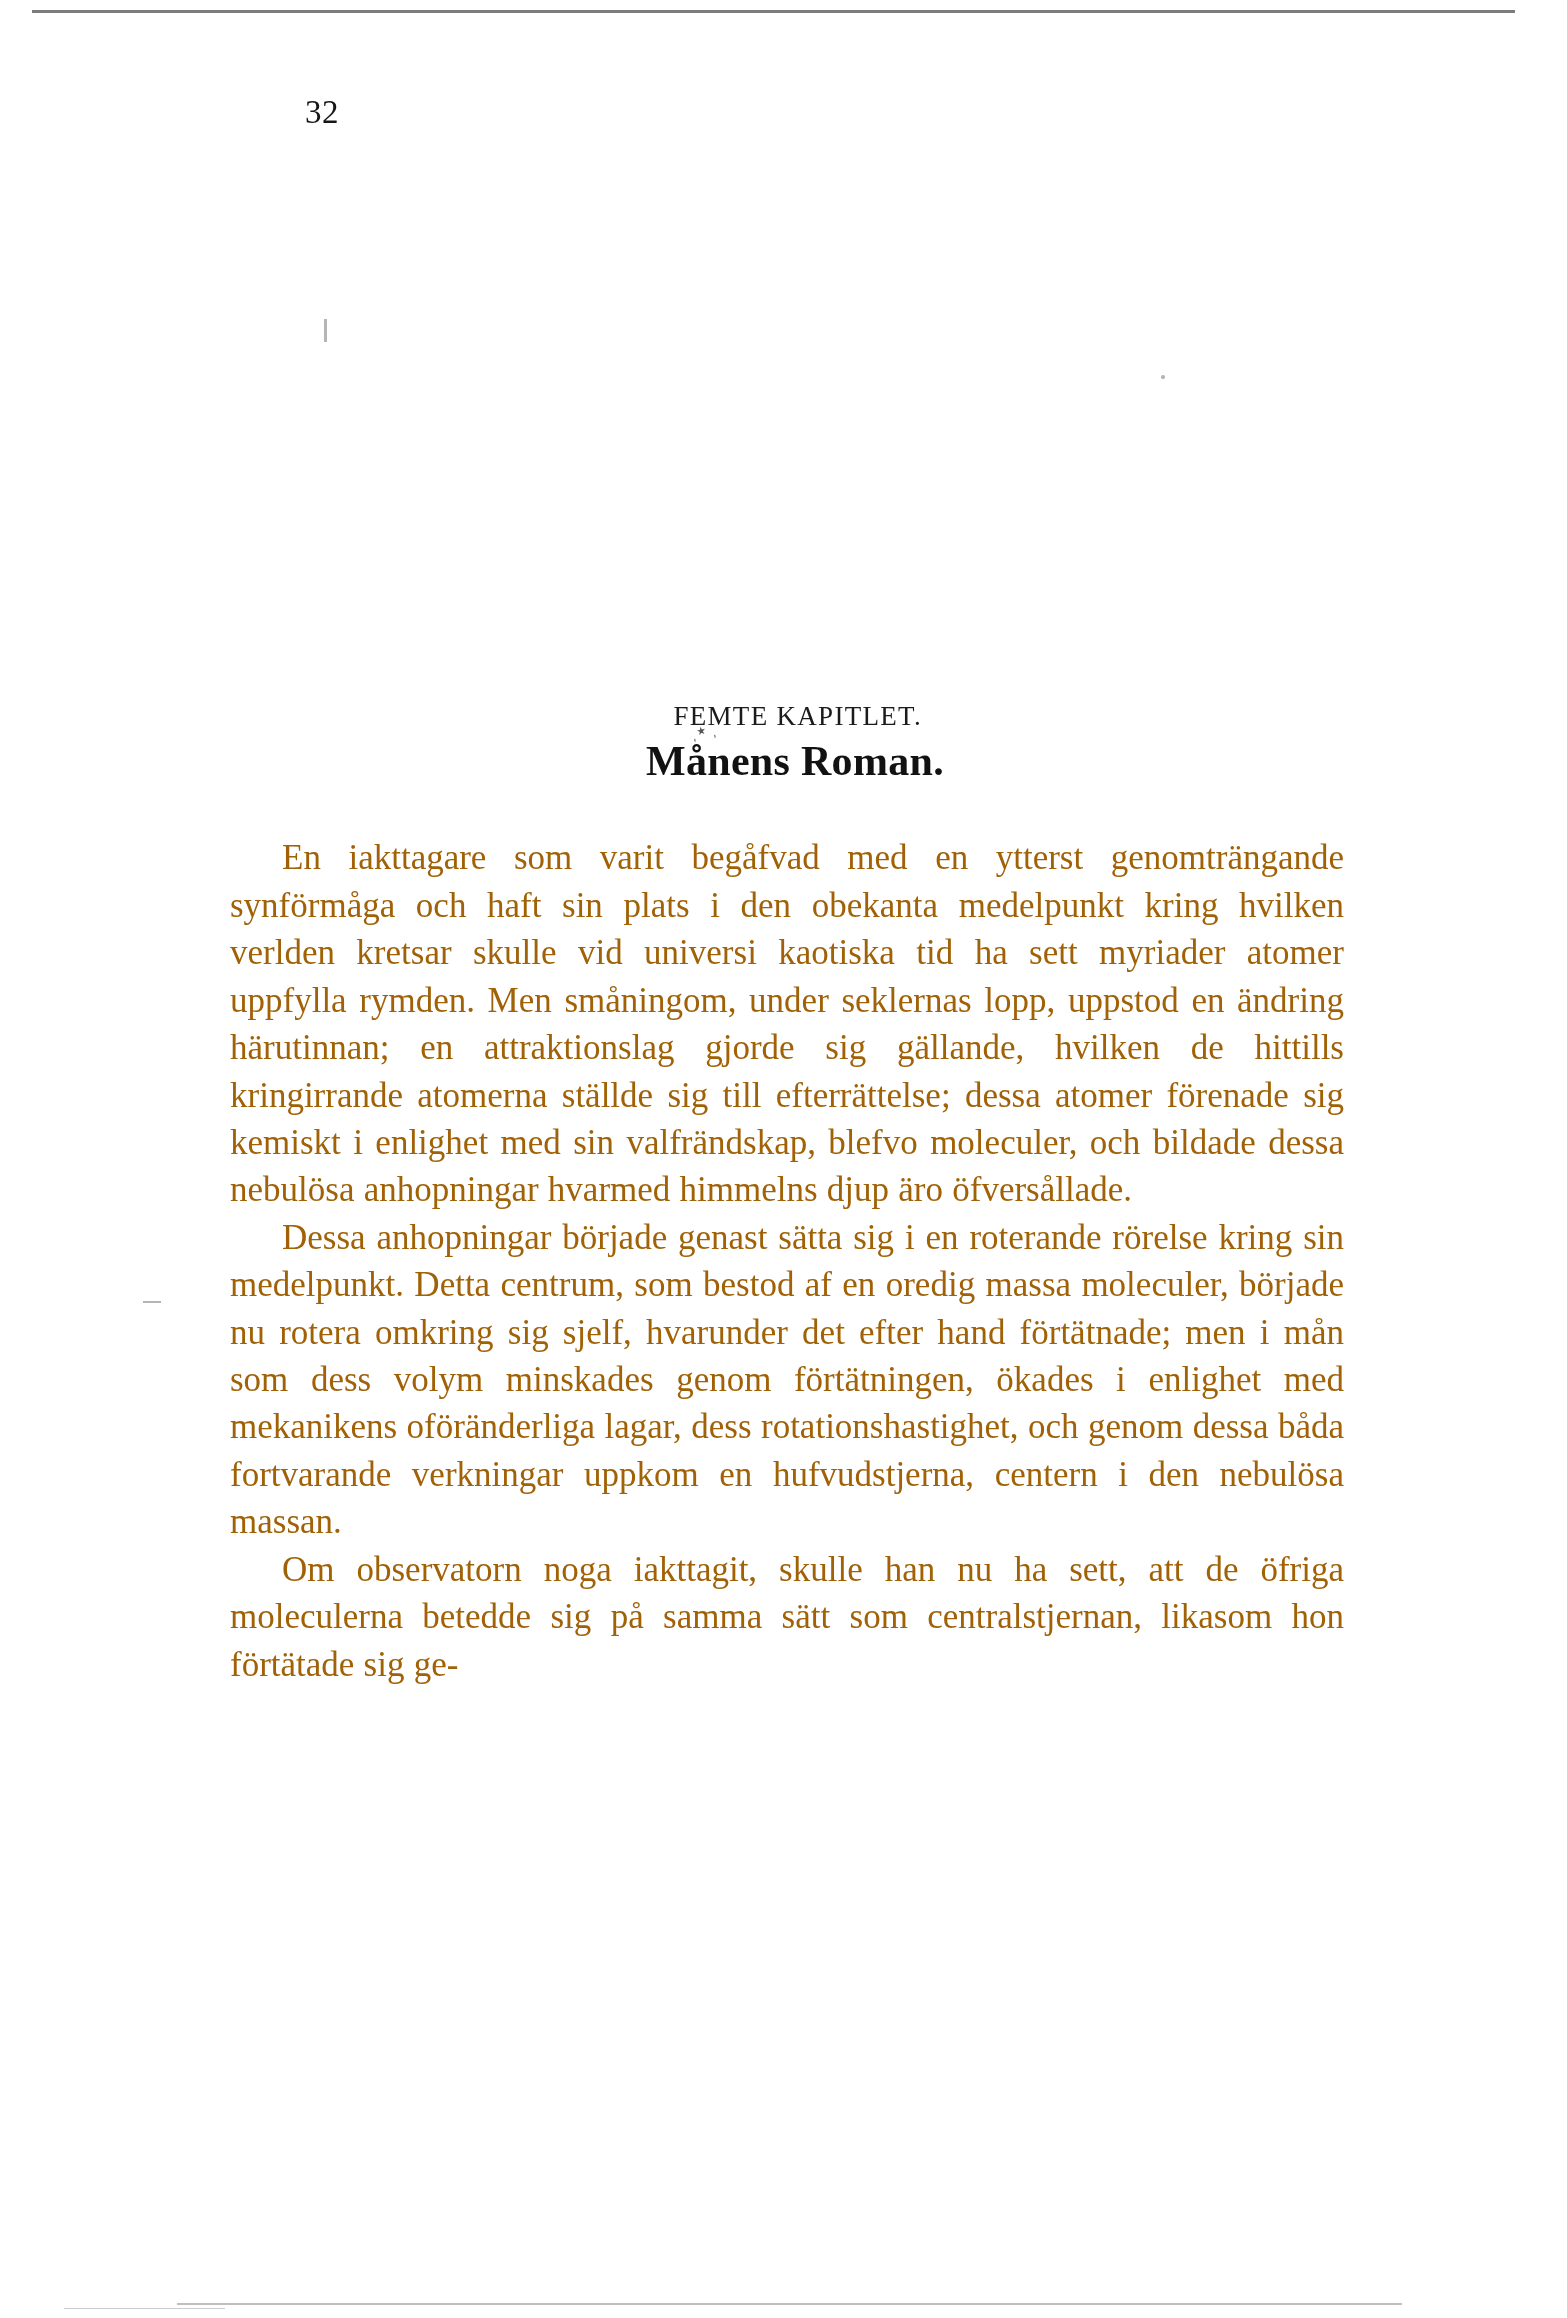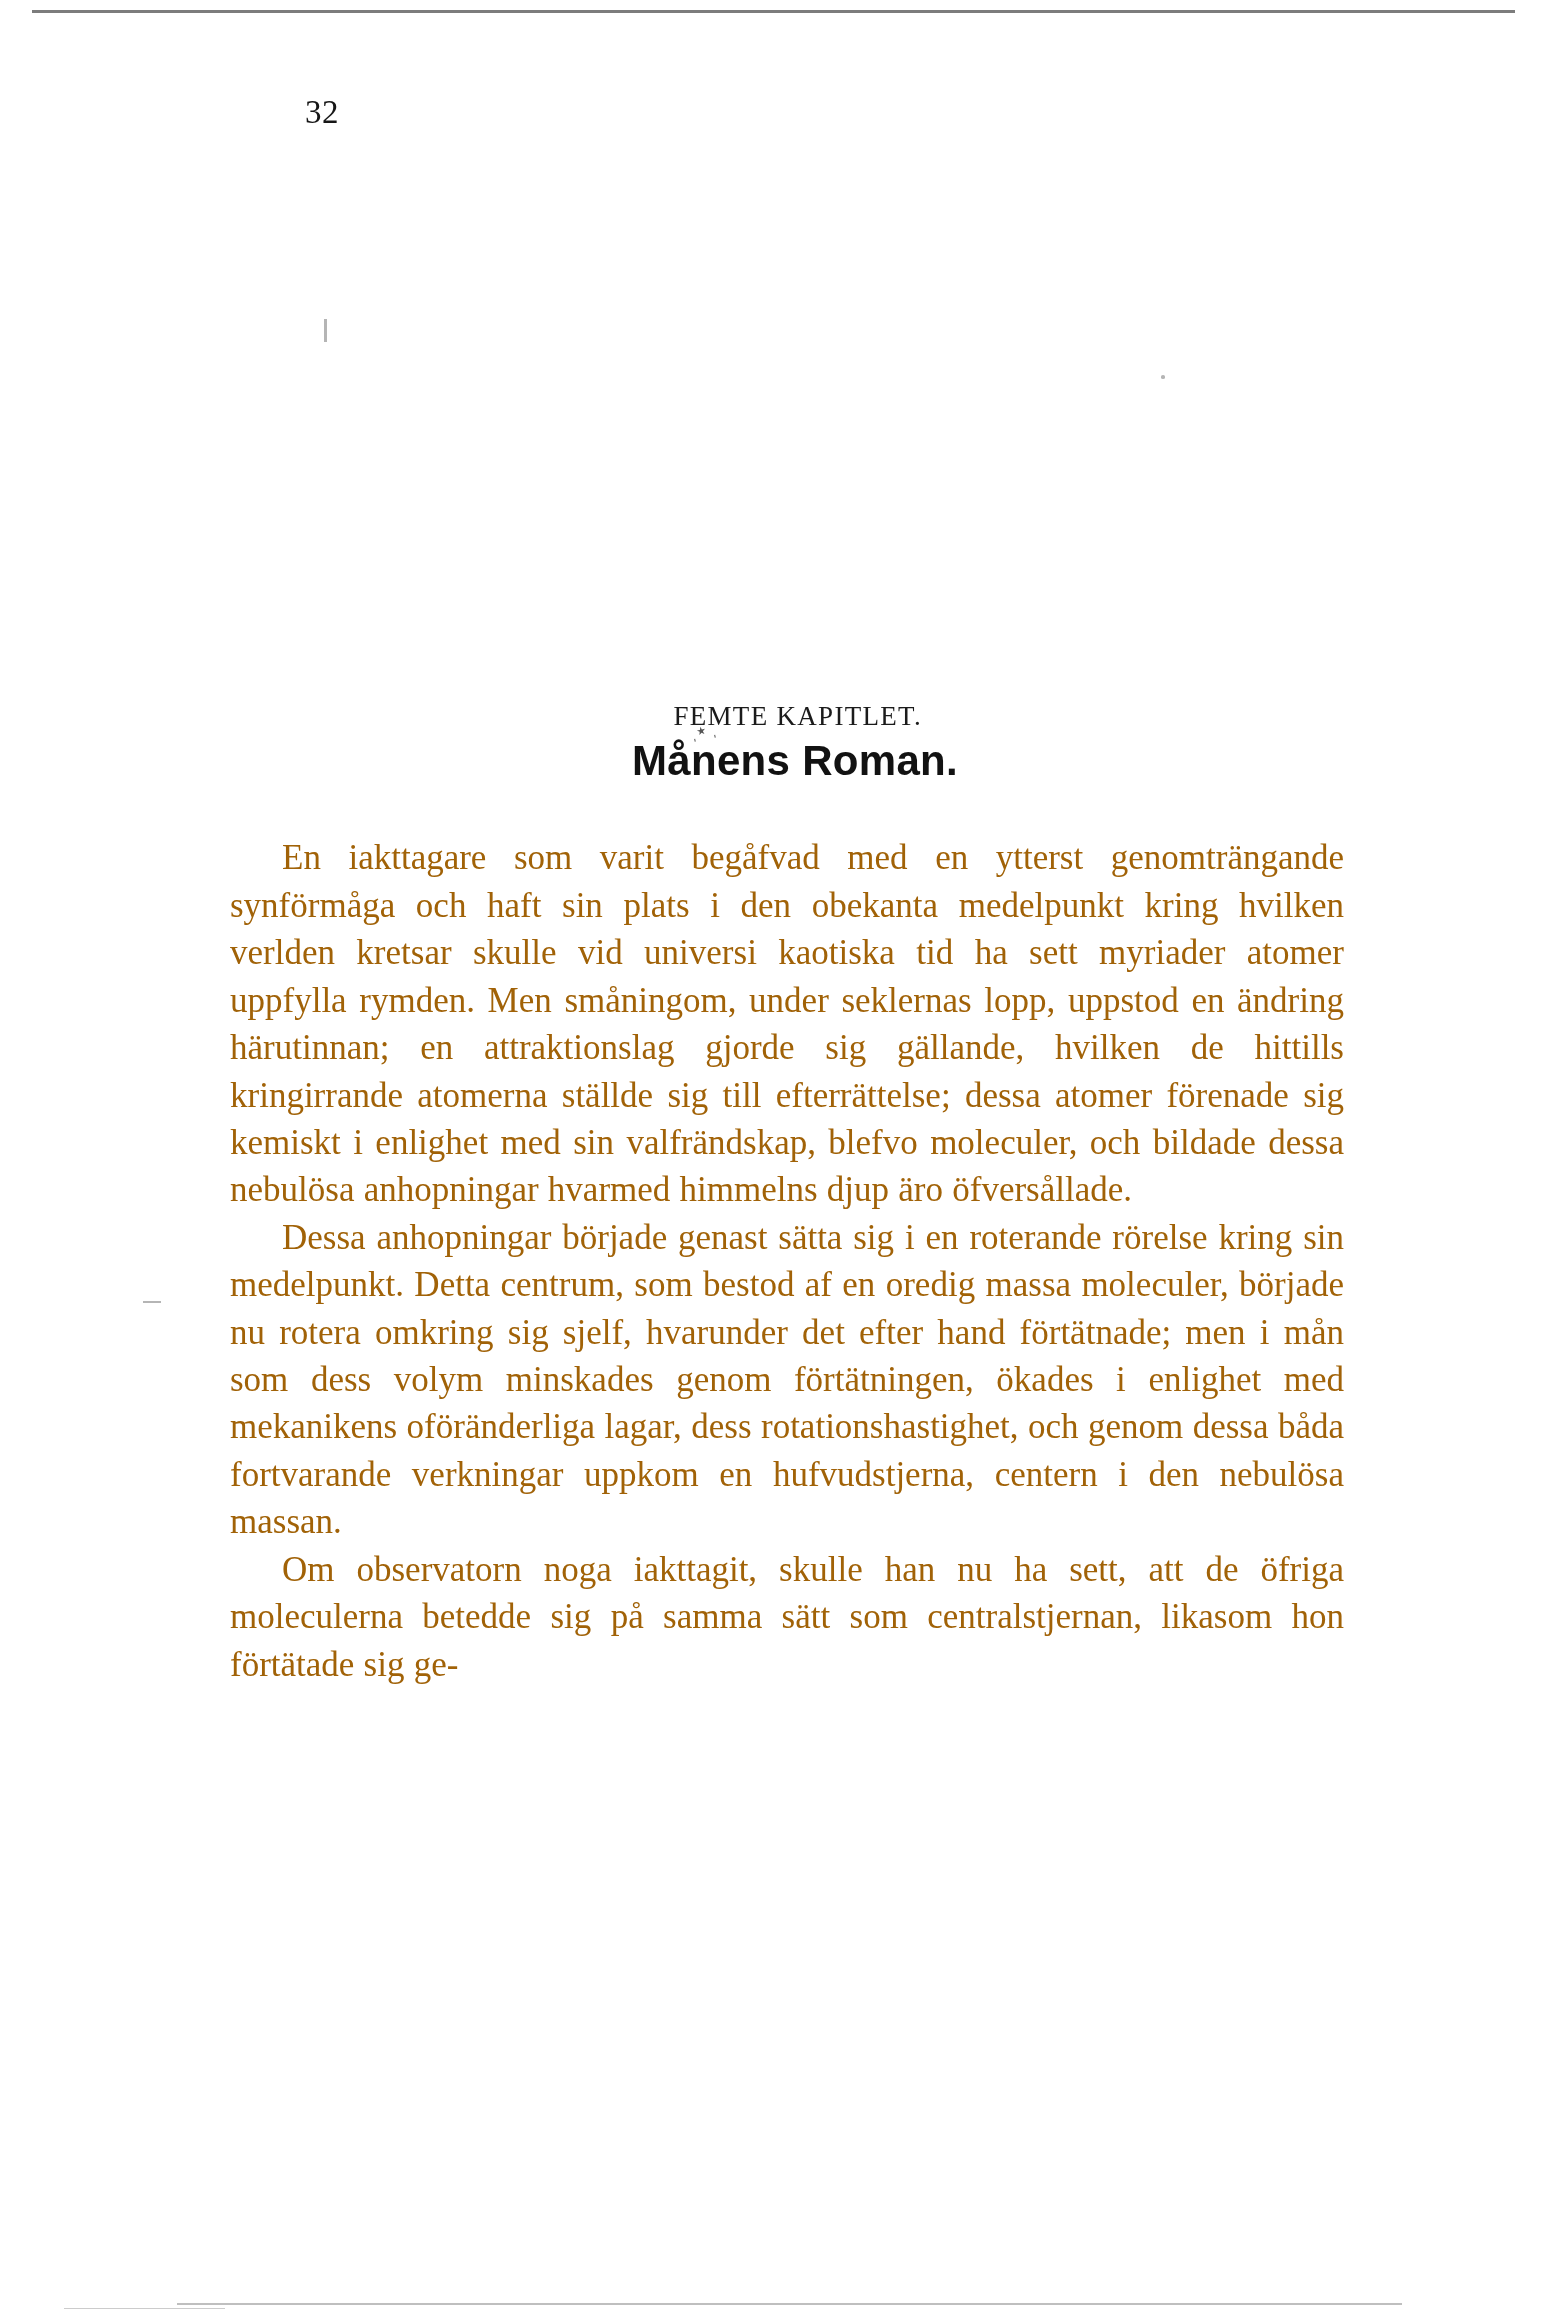--- a/index.html
+++ b/index.html
@@ -86,21 +86,21 @@
     padding-left: 21.4px;
   }
 
   .chapter-title-wrap {
     text-align: center;
     margin: 0 0 49px 0;
     padding-left: 16px;
     position: relative;
   }
   .chapter-title {
-    font-family: Liberation Sans, sans-serif;
+    font-family: Liberation Serif, serif;
     font-weight: bold;
     font-size: 42px;
     letter-spacing: 0.3px;
     color: #121212;
     text-align: center;
   }
   .title-mark {
     position: absolute;
     left: 460px;
     top: -18px;

